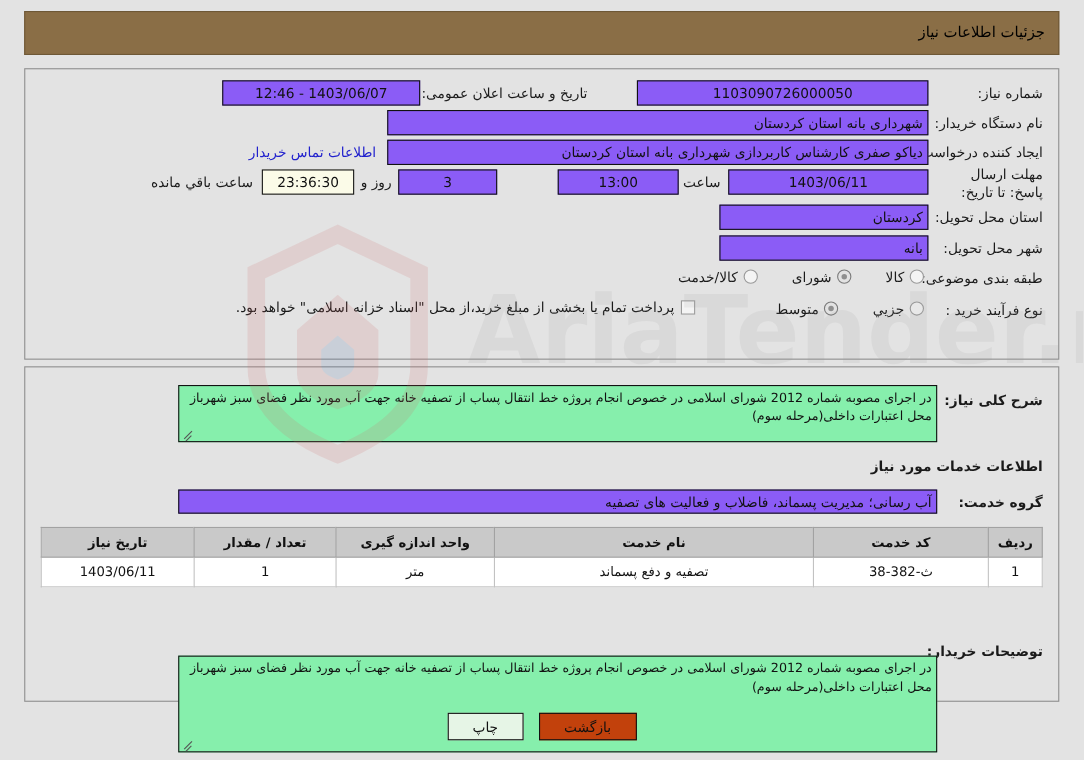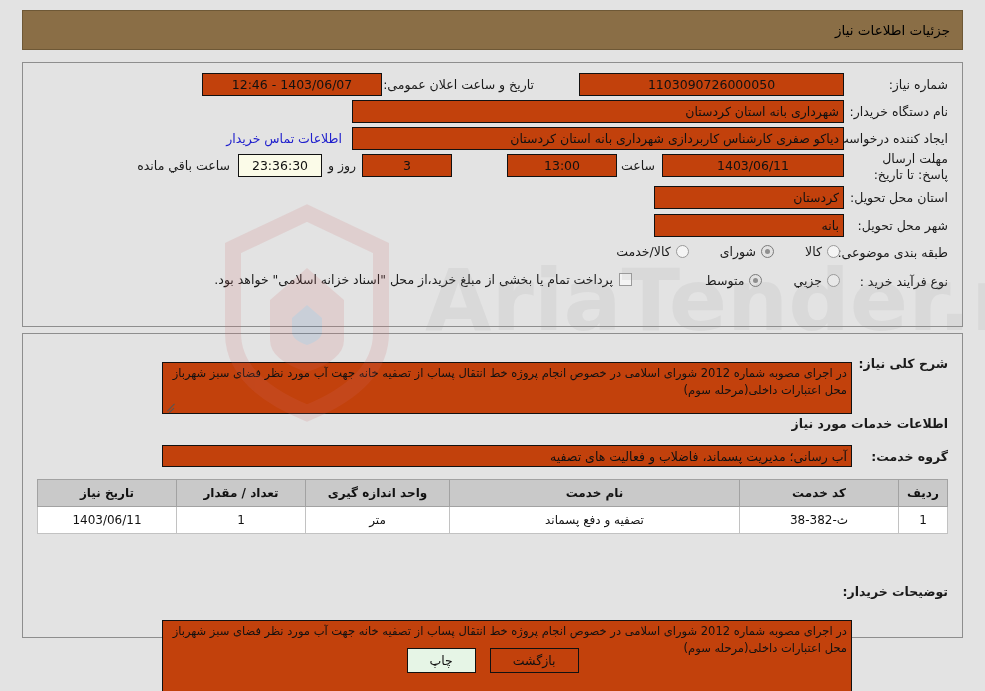--- a/index.html
+++ b/index.html
@@ -61,21 +61,21 @@
 
   
   .lbl {
     font-size: 12.5px;
     color: #1a1a1a;
     white-space: nowrap;
     line-height: 1.25;
   }
   .lbl-b { font-weight: bold; }
   .box {
-    background: #c2410c;
+    background: #8b5cf6;
     border: 1px solid #111111;
     box-sizing: border-box;
     font-size: 12.5px;
     color: #111;
     display: flex;
     align-items: center;
     padding: 0 4px;
     overflow: hidden;
     white-space: nowrap;
   }
@@ -119,30 +119,29 @@
     background: #f4f4f4;
     box-sizing: border-box;
     display: inline-block;
     vertical-align: middle;
   }
   .opt { display: inline-flex; align-items: center; gap: 5px; margin-left: 26px; }
   .opt .lbl { font-size: 12.5px; }
 
   
   .ta {
-    background: #c2410c;
+    background: #86efac;
     border: 1px solid #111111;
     box-sizing: border-box;
     font-size: 11.5px;
     color: #111;
     line-height: 1.45;
     padding: 2px 4px 0 4px;
     position: relative;
     overflow: hidden;
-    margin-top: 12px;
   }
   .ta .grip {
     position: absolute;
     left: 2px;
     bottom: 1px;
     width: 12px; height: 12px;
     pointer-events: none;
   }
   .ta .grip::before,
   .ta .grip::after {

